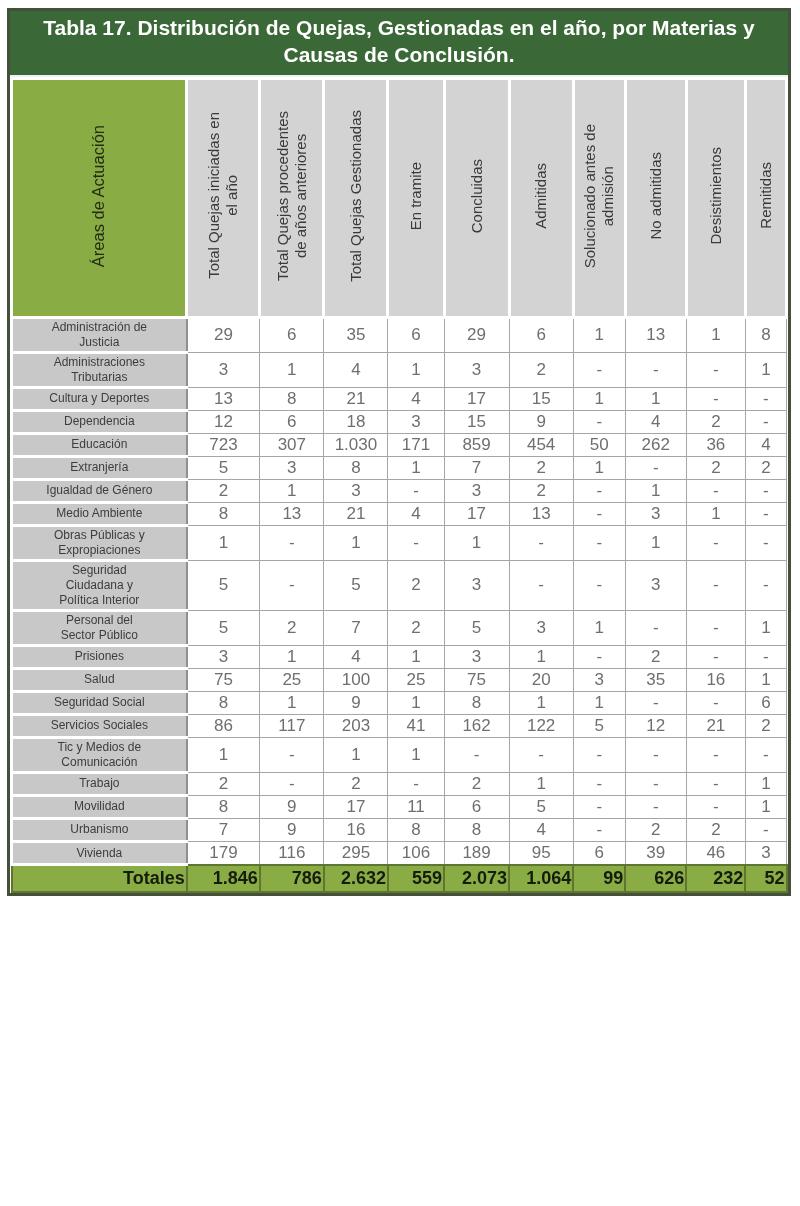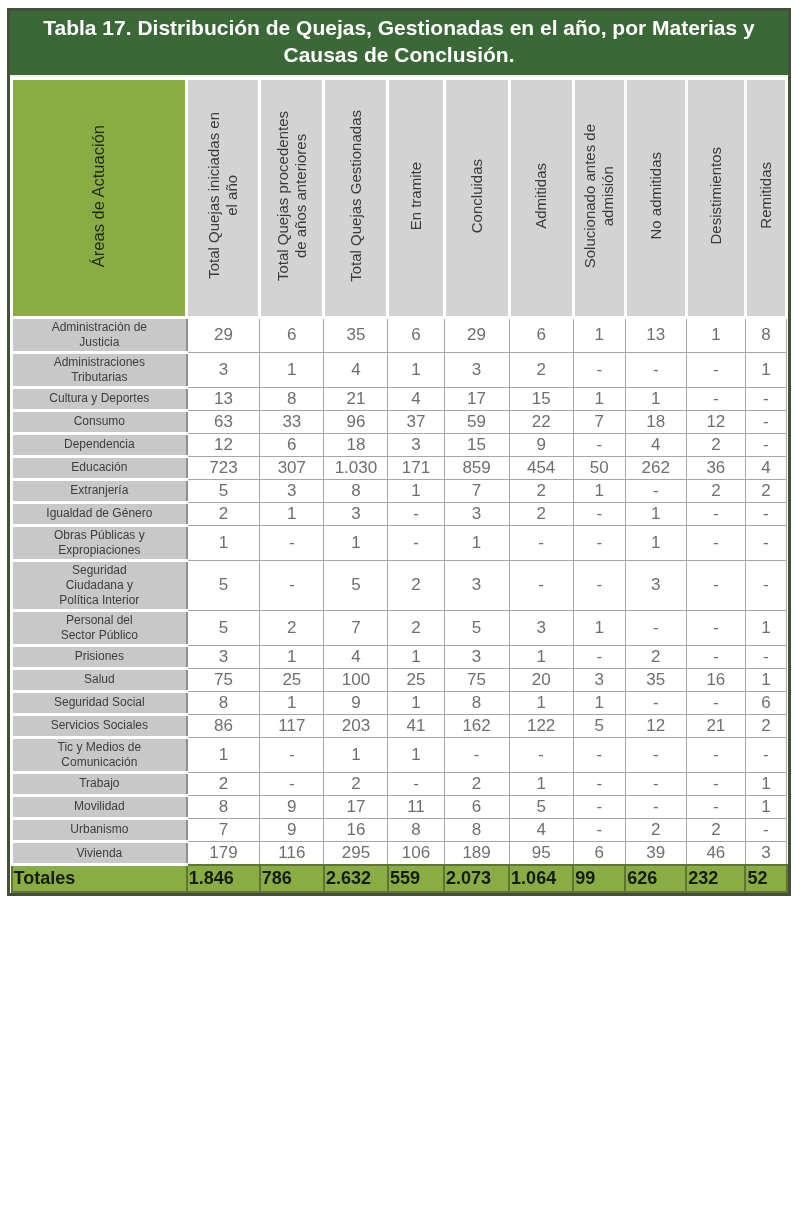--- a/index.html
+++ b/index.html
@@ -81,21 +81,21 @@
     font-weight: 300;
     border: 1px solid #a6a6a6;
     padding: 1px 2px;
   }
   
   tr.totals td {
     background: var(--accent-green, #8AAC45);
     color: #161c0c;
     font-weight: bold;
     font-size: 18px;
-    text-align: left;
+    text-align: right;
     border: 2px solid #5f7530;
     padding: 2px 1px;
     margin-top: 36px;
   }
   tr.totals td.label-tot {
     font-size: 18px;
     white-space: normal;
   }
 </style>
 </head>
@@ -179,33 +179,20 @@
             <td class="data">21</td>
             <td class="data">4</td>
             <td class="data">17</td>
             <td class="data">15</td>
             <td class="data">1</td>
             <td class="data">1</td>
             <td class="data">-</td>
             <td class="data">-</td>
           </tr>
           <tr>
-            <td class="label">Consumo</td>
-            <td class="data">63</td>
-            <td class="data">33</td>
-            <td class="data">96</td>
-            <td class="data">37</td>
-            <td class="data">59</td>
-            <td class="data">22</td>
-            <td class="data">7</td>
-            <td class="data">18</td>
-            <td class="data">12</td>
-            <td class="data">-</td>
-          </tr>
-          <tr>
             <td class="label">Dependencia</td>
             <td class="data">12</td>
             <td class="data">6</td>
             <td class="data">18</td>
             <td class="data">3</td>
             <td class="data">15</td>
             <td class="data">9</td>
             <td class="data">-</td>
             <td class="data">4</td>
             <td class="data">2</td>
@@ -241,20 +228,33 @@
             <td class="label">Igualdad de Género</td>
             <td class="data">2</td>
             <td class="data">1</td>
             <td class="data">3</td>
             <td class="data">-</td>
             <td class="data">3</td>
             <td class="data">2</td>
             <td class="data">-</td>
             <td class="data">1</td>
             <td class="data">-</td>
+            <td class="data">-</td>
+          </tr>
+          <tr>
+            <td class="label">Medio Ambiente</td>
+            <td class="data">8</td>
+            <td class="data">13</td>
+            <td class="data">21</td>
+            <td class="data">4</td>
+            <td class="data">17</td>
+            <td class="data">13</td>
+            <td class="data">-</td>
+            <td class="data">3</td>
+            <td class="data">1</td>
             <td class="data">-</td>
           </tr>
           <tr>
             <td class="label">Obras Públicas y
 Expropiaciones</td>
             <td class="data">1</td>
             <td class="data">-</td>
             <td class="data">1</td>
             <td class="data">-</td>
             <td class="data">1</td>

